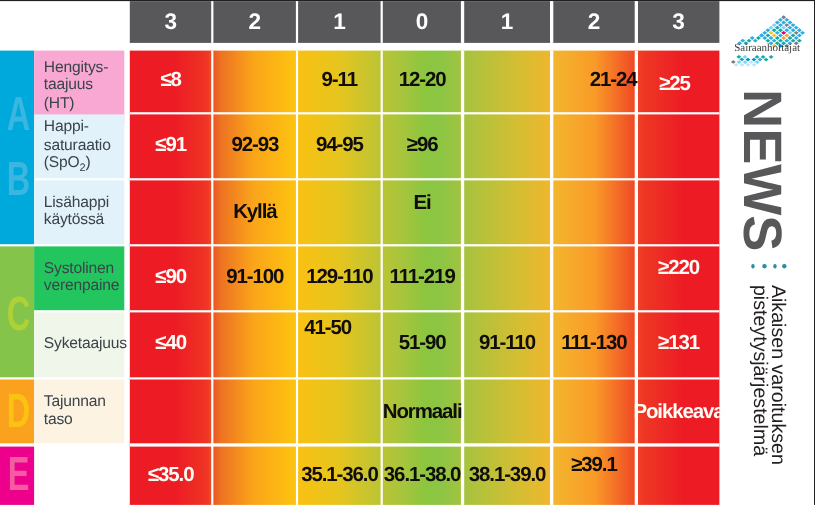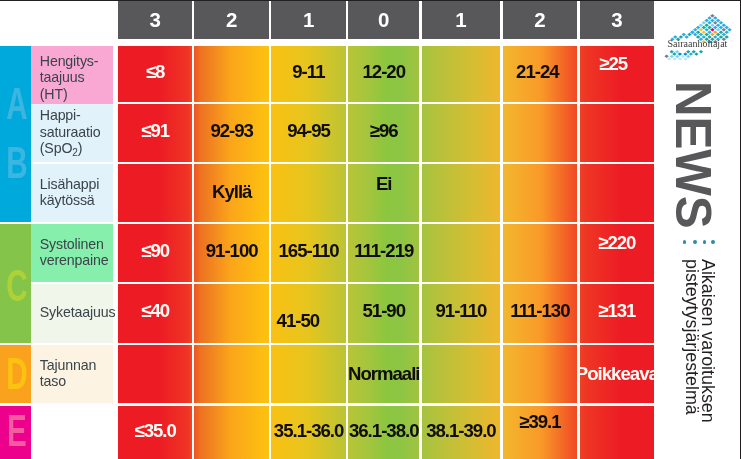--- a/index.html
+++ b/index.html
@@ -76,21 +76,21 @@
           <span>saturaatio</span>
           <span><span>(SpO</span><span class="sub">2</span><span>)</span></span>
         </div>
       </div>
 <div class="lbl" style="top:164.4px;height:57.5px;background:#e2f2fa">
         <div class="lbltxt">
           <span>Lisähappi</span>
           <span>käytössä</span>
         </div>
       </div>
-<div class="lbl" style="top:224.3px;height:57.7px;background:#86efac">
+<div class="lbl" style="top:224.3px;height:57.7px;background:#22c55e">
         <div class="lbltxt">
           <span>Systolinen</span>
           <span>verenpaine</span>
         </div>
       </div>
 <div class="lbl" style="top:284.4px;height:58.3px;background:#f1f6eb">
         <div class="lbltxt">
           <span>Syketaajuus</span>
         </div>
       </div>
@@ -127,46 +127,46 @@
 <div class="sh" style="top:116.00px"></div>
 <div class="sh" style="top:175.90px"></div>
 <div class="sh" style="top:236.00px"></div>
 <div class="sh" style="top:296.70px"></div>
 <div class="sh" style="top:357.30px"></div>
 <div class="cell light" style="left:0.0px;top:0.0px;width:73.6px;height:55.8px;padding-bottom:4.4px">≤8</div>
 <div class="cell dark" style="left:76.0px;top:0.0px;width:74.6px;height:55.8px;padding-bottom:4.4px"></div>
 <div class="cell dark" style="left:153.0px;top:0.0px;width:74px;height:55.8px;padding-bottom:4.4px">9-11</div>
 <div class="cell dark" style="left:229.8px;top:0.0px;width:71.1px;height:55.8px;padding-bottom:4.4px">12-20</div>
 <div class="cell dark" style="left:303.3px;top:0.0px;width:78.5px;height:55.8px;padding-bottom:4.4px"></div>
-<div class="cell dark" style="left:385px;top:0.0px;width:68px;height:55.8px;padding-bottom:4.4px">21-24</div>
-<div class="cell light" style="left:461.3px;top:0.0px;width:67px;height:55.8px;padding-bottom:20px">≥25</div>
+<div class="cell dark" style="left:405px;top:0.0px;width:68px;height:55.8px;padding-bottom:4.4px">21-24</div>
+<div class="cell light" style="left:461.3px;top:12px;width:67px;height:55.8px;padding-bottom:20px">≥25</div>
 <div class="cell light" style="left:0.0px;top:58.2px;width:73.6px;height:58px;padding-bottom:4.2px">≤91</div>
 <div class="cell dark" style="left:76.0px;top:58.2px;width:74.6px;height:57.8px;padding-bottom:4.2px">92-93</div>
 <div class="cell dark" style="left:153.0px;top:58.2px;width:74.4px;height:57.8px;padding-bottom:4.2px">94-95</div>
 <div class="cell dark" style="left:229.8px;top:58.2px;width:71.1px;height:57.8px;padding-bottom:4.2px">≥96</div>
 <div class="cell dark" style="left:303.3px;top:58.2px;width:78.5px;height:57.8px;padding-bottom:4.2px"></div>
 <div class="cell dark" style="left:384.2px;top:58.2px;width:74.7px;height:57.8px;padding-bottom:4.2px"></div>
 <div class="cell light" style="left:461.3px;top:58.2px;width:74.3px;height:57.8px;padding-bottom:4.2px"></div>
 <div class="cell light" style="left:0.0px;top:118.4px;width:73.6px;height:57.5px;padding-bottom:2.8px"></div>
 <div class="cell dark" style="left:76.0px;top:118.4px;width:74.6px;height:57.5px;padding-bottom:2.8px">Kyllä</div>
 <div class="cell dark" style="left:153.0px;top:118.4px;width:74.4px;height:57.5px;padding-bottom:2.8px"></div>
 <div class="cell dark" style="left:229.8px;top:118.4px;width:71.1px;height:57.5px;padding-bottom:18px">Ei</div>
 <div class="cell dark" style="left:303.3px;top:118.4px;width:78.5px;height:57.5px;padding-bottom:2.8px"></div>
 <div class="cell dark" style="left:384.2px;top:118.4px;width:74.7px;height:57.5px;padding-bottom:2.8px"></div>
 <div class="cell light" style="left:461.3px;top:118.4px;width:74.3px;height:57.5px;padding-bottom:2.8px"></div>
 <div class="cell light" style="left:0.0px;top:178.3px;width:73.6px;height:57.7px;padding-bottom:4.6px">≤90</div>
 <div class="cell dark" style="left:76.0px;top:178.3px;width:74.6px;height:57.7px;padding-bottom:4.6px">91-100</div>
-<div class="cell dark" style="left:153.0px;top:178.3px;width:74.4px;height:57.7px;padding-bottom:4.6px">165-110</div>
+<div class="cell dark" style="left:153.0px;top:178.3px;width:74.4px;height:57.7px;padding-bottom:4.6px">129-110</div>
 <div class="cell dark" style="left:229.8px;top:178.3px;width:71.1px;height:57.7px;padding-bottom:4.6px">111-219</div>
 <div class="cell dark" style="left:303.3px;top:178.3px;width:78.5px;height:57.7px;padding-bottom:4.6px"></div>
 <div class="cell dark" style="left:384.2px;top:178.3px;width:74.7px;height:57.7px;padding-bottom:4.6px"></div>
 <div class="cell light" style="left:461.3px;top:178.3px;width:74.3px;height:57.7px;padding-bottom:20px">≥220</div>
 <div class="cell light" style="left:0.0px;top:238.4px;width:73.6px;height:58.3px;padding-bottom:4.6px">≤40</div>
 <div class="cell dark" style="left:76.0px;top:238.4px;width:74.6px;height:58.3px;padding-bottom:4.6px"></div>
-<div class="cell dark" style="left:153.0px;top:248px;width:53px;height:58.3px;padding-bottom:4.6px">41-50</div>
+<div class="cell dark" style="left:153.0px;top:225px;width:53px;height:58.3px;padding-bottom:4.6px">41-50</div>
 <div class="cell dark" style="left:229.8px;top:238.4px;width:71.1px;height:58.3px;padding-bottom:4.6px">51-90</div>
 <div class="cell dark" style="left:303.3px;top:238.4px;width:78.5px;height:58.3px;padding-bottom:4.6px">91-110</div>
 <div class="cell dark" style="left:384.2px;top:238.4px;width:74.7px;height:58.3px;padding-bottom:4.6px">111-130</div>
 <div class="cell light" style="left:461.3px;top:238.4px;width:74.3px;height:58.3px;padding-bottom:4.6px">≥131</div>
 <div class="cell light" style="left:0.0px;top:299.1px;width:73.6px;height:58.2px;padding-bottom:0.6px"></div>
 <div class="cell dark" style="left:76.0px;top:299.1px;width:74.6px;height:58.2px;padding-bottom:0.6px"></div>
 <div class="cell dark" style="left:153.0px;top:299.1px;width:74.4px;height:58.2px;padding-bottom:0.6px"></div>
 <div class="cell dark" style="left:229.8px;top:299.1px;width:71.1px;height:58.2px;padding-bottom:0.6px">Normaali</div>
 <div class="cell dark" style="left:303.3px;top:299.1px;width:78.5px;height:58.2px;padding-bottom:0.6px"></div>
 <div class="cell dark" style="left:384.2px;top:299.1px;width:74.7px;height:58.2px;padding-bottom:0.6px"></div>

